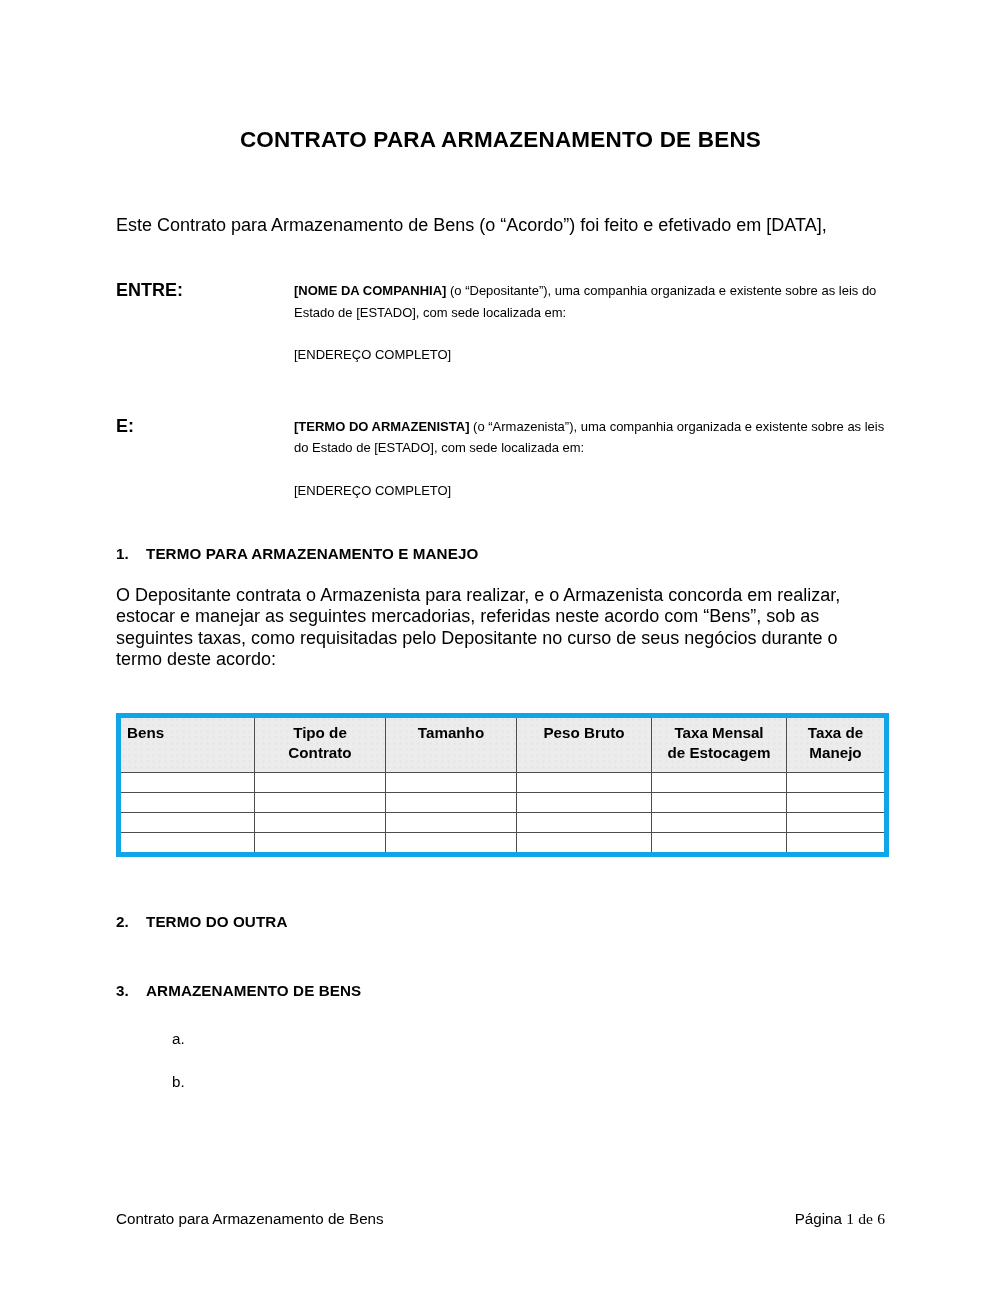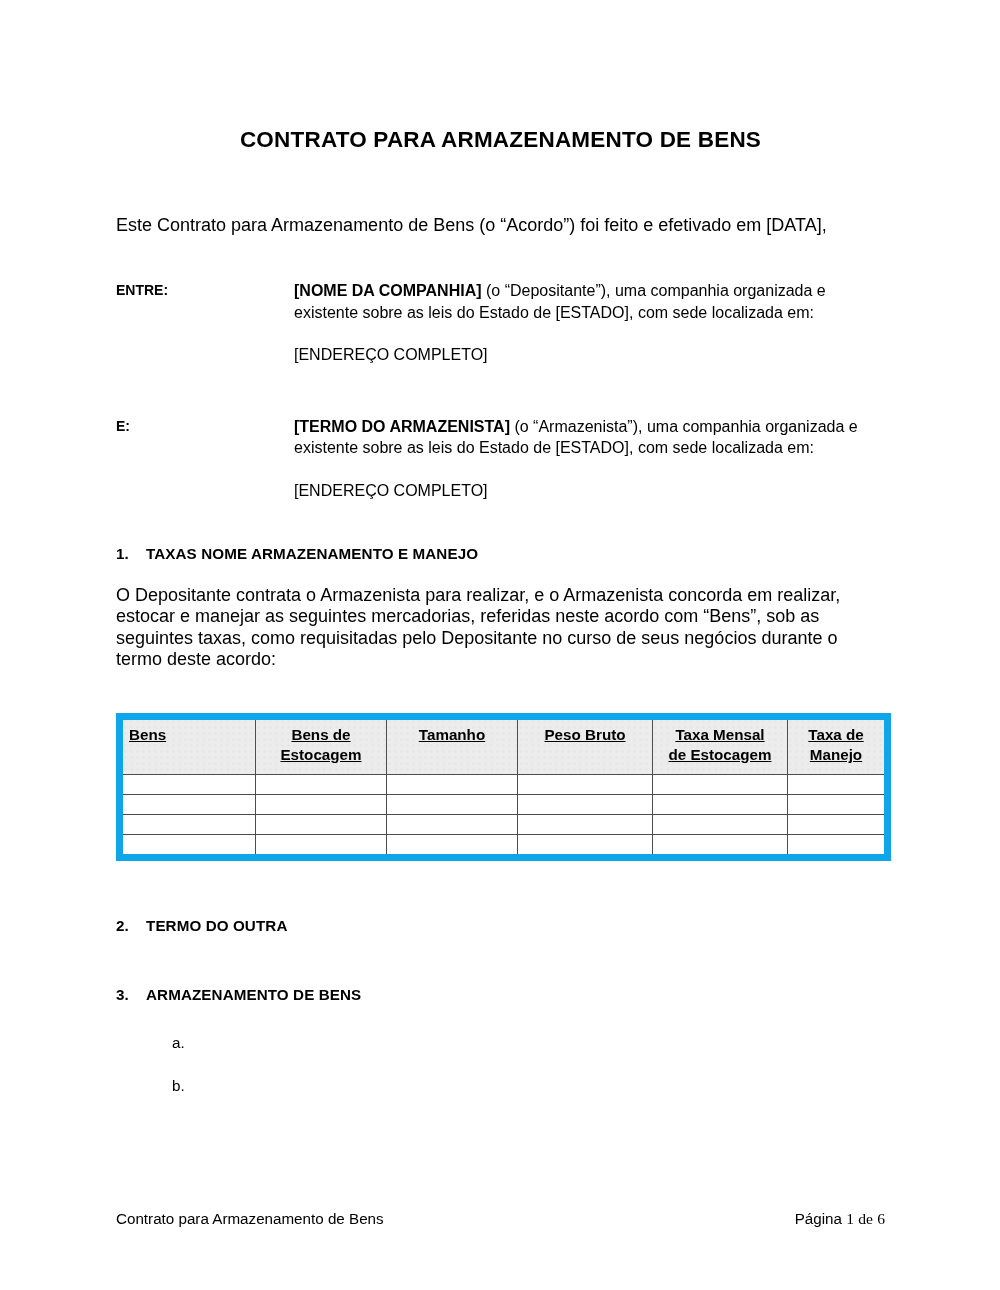--- a/index.html
+++ b/index.html
@@ -54,27 +54,27 @@
   
   .party {
     display: flex;
     align-items: flex-start;
   }
   .party-entre { padding-top: 44px; }
   .party-e     { padding-top: 50px; }
 
   .party-label {
     flex: 0 0 178px;
-    font-size: 14px;
+    font-size: 18px;
     font-weight: bold;
     line-height: 21.5px;
   }
   .party-body {
     flex: 1 1 auto;
-    font-size: 16px;
+    font-size: 13px;
     line-height: 21.5px;
   }
   .party-body .strong { font-weight: bold; }
   .party-address {
     margin-top: 21px;
   }
 
   
   .consideration { padding-top: 46px; }
 
@@ -100,22 +100,21 @@
   .section-body { padding-top: 20px; }
 
   
   .table-wrap {
     padding-top: 42px;
   }
   table.fees {
     border-collapse: collapse;
     width: 768px;
     table-layout: fixed;
-    border: 7px solid #0ea5e9;
-    text-decoration: underline;
+    border: 5px solid #0ea5e9;
   }
   table.fees td,
   table.fees th {
     border: 1px solid #4d4d4d;
     padding: 0;
     font-size: 15.2px;
     line-height: 20px;
   }
   table.fees thead th {
     background: #ececec;
@@ -202,42 +201,42 @@
       <div class="party-label">E:</div>
       <div class="party-body">
         <div><span class="strong">[TERMO DO ARMAZENISTA]</span><span> (o “Armazenista”), uma companhia organizada e existente sobre as leis do Estado de [ESTADO], com sede localizada em:</span></div>
         <div class="party-address">[ENDEREÇO COMPLETO]</div>
       </div>
     </div>
 
 
     <div class="section-heading heading-1">
       <span class="num">1.</span>
-      <span class="txt">TAXAS NOME ARMAZENAMENTO E MANEJO</span>
+      <span class="txt">TERMO PARA ARMAZENAMENTO E MANEJO</span>
     </div>
     <p class="para section-body">O Depositante contrata o Armazenista para realizar, e o Armazenista concorda em realizar, estocar e manejar as seguintes mercadorias, referidas neste acordo com “Bens”, sob as seguintes taxas, como requisitadas pelo Depositante no curso de seus negócios durante o termo deste acordo:</p>
 
     <div class="table-wrap">
       <table class="fees">
         <colgroup>
           <col class="col-bens">
             <col class="col-tipo">
             <col class="col-tamanho">
           <col class="col-peso">
             <col class="col-mensal">
             <col class="col-manejo">
         </colgroup>
         <thead>
           <tr>
             <th class="left">
               <span>Bens</span>
             </th>
             <th class="center">
-              <span>Bens de</span><br>
-              <span>Estocagem</span>
+              <span>Tipo de</span><br>
+              <span>Contrato</span>
             </th>
             <th class="center">
               <span>Tamanho</span>
             </th>
             <th class="center">
               <span>Peso Bruto</span>
             </th>
             <th class="center">
               <span>Taxa Mensal</span><br>
               <span>de Estocagem</span>

